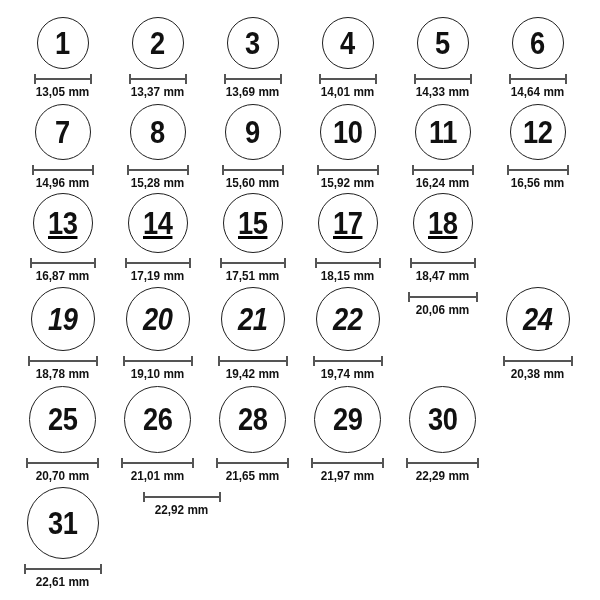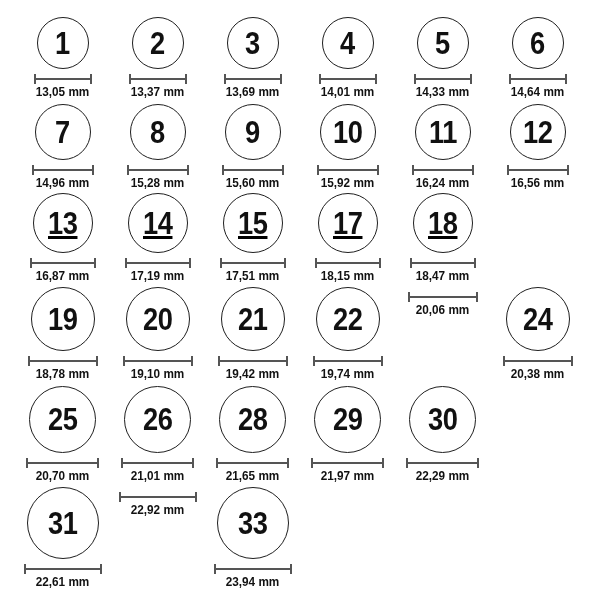--- a/index.html
+++ b/index.html
@@ -59,23 +59,23 @@
     color: var(--text);
     margin-top: 1px;
     white-space: nowrap;
     display: inline-block;
     transform: scaleX(0.94);
   }
   
   .r0 { height: 87px; }  .r0 .circle { width: 52px; height: 52px; } .r0 .dim { width: 58px; }
   .r1 { height: 89px; }  .r1 .circle { width: 56px; height: 56px; } .r1 .dim { width: 62px; }
   .r2 { height: 94px; }  .r2 .circle { width: 60px; height: 60px; text-decoration: underline; } .r2 .dim { width: 66px; }
-  .r3 { height: 99px; }  .r3 .circle { width: 64px; height: 64px; } .r3 .dim { width: 70px; }
+  .r3 { height: 99px; }  .r3 .circle { width: 64px; height: 64px; font-style: italic; } .r3 .dim { width: 70px; }
   .r4 { height: 101px; } .r4 .circle { width: 67px; height: 67px; text-align: right; } .r4 .dim { width: 73px; }
-  .r5 { height: 113px; } .r5 .circle { width: 72px; height: 72px; } .r5 .dim { width: 78px; }
+  .r5 { height: 113px; gap: 24px; } .r5 .circle { width: 72px; height: 72px; } .r5 .dim { width: 78px; }
 </style>
 </head>
 <body>
 
 <div class="chart">
   <div class="row r0">
   <div class="cell">
     <div class="circle">
       <span class="num">1</span>
     </div>
@@ -429,25 +429,14 @@
 
   <div class="cell">
     <div class="dim">
       <span class="tick"></span>
       <span class="dimline"></span>
       <span class="tick"></span>
     </div>
     <div class="label">22,92 mm</div>
   </div>
 
-  <div class="cell">
-    <div class="circle">
-      <span class="num">33</span>
-    </div>
-    <div class="dim">
-      <span class="tick"></span>
-      <span class="dimline"></span>
-      <span class="tick"></span>
-    </div>
-    <div class="label">23,94 mm</div>
-  </div>
 </div>
 </div>
 
 </body></html>

